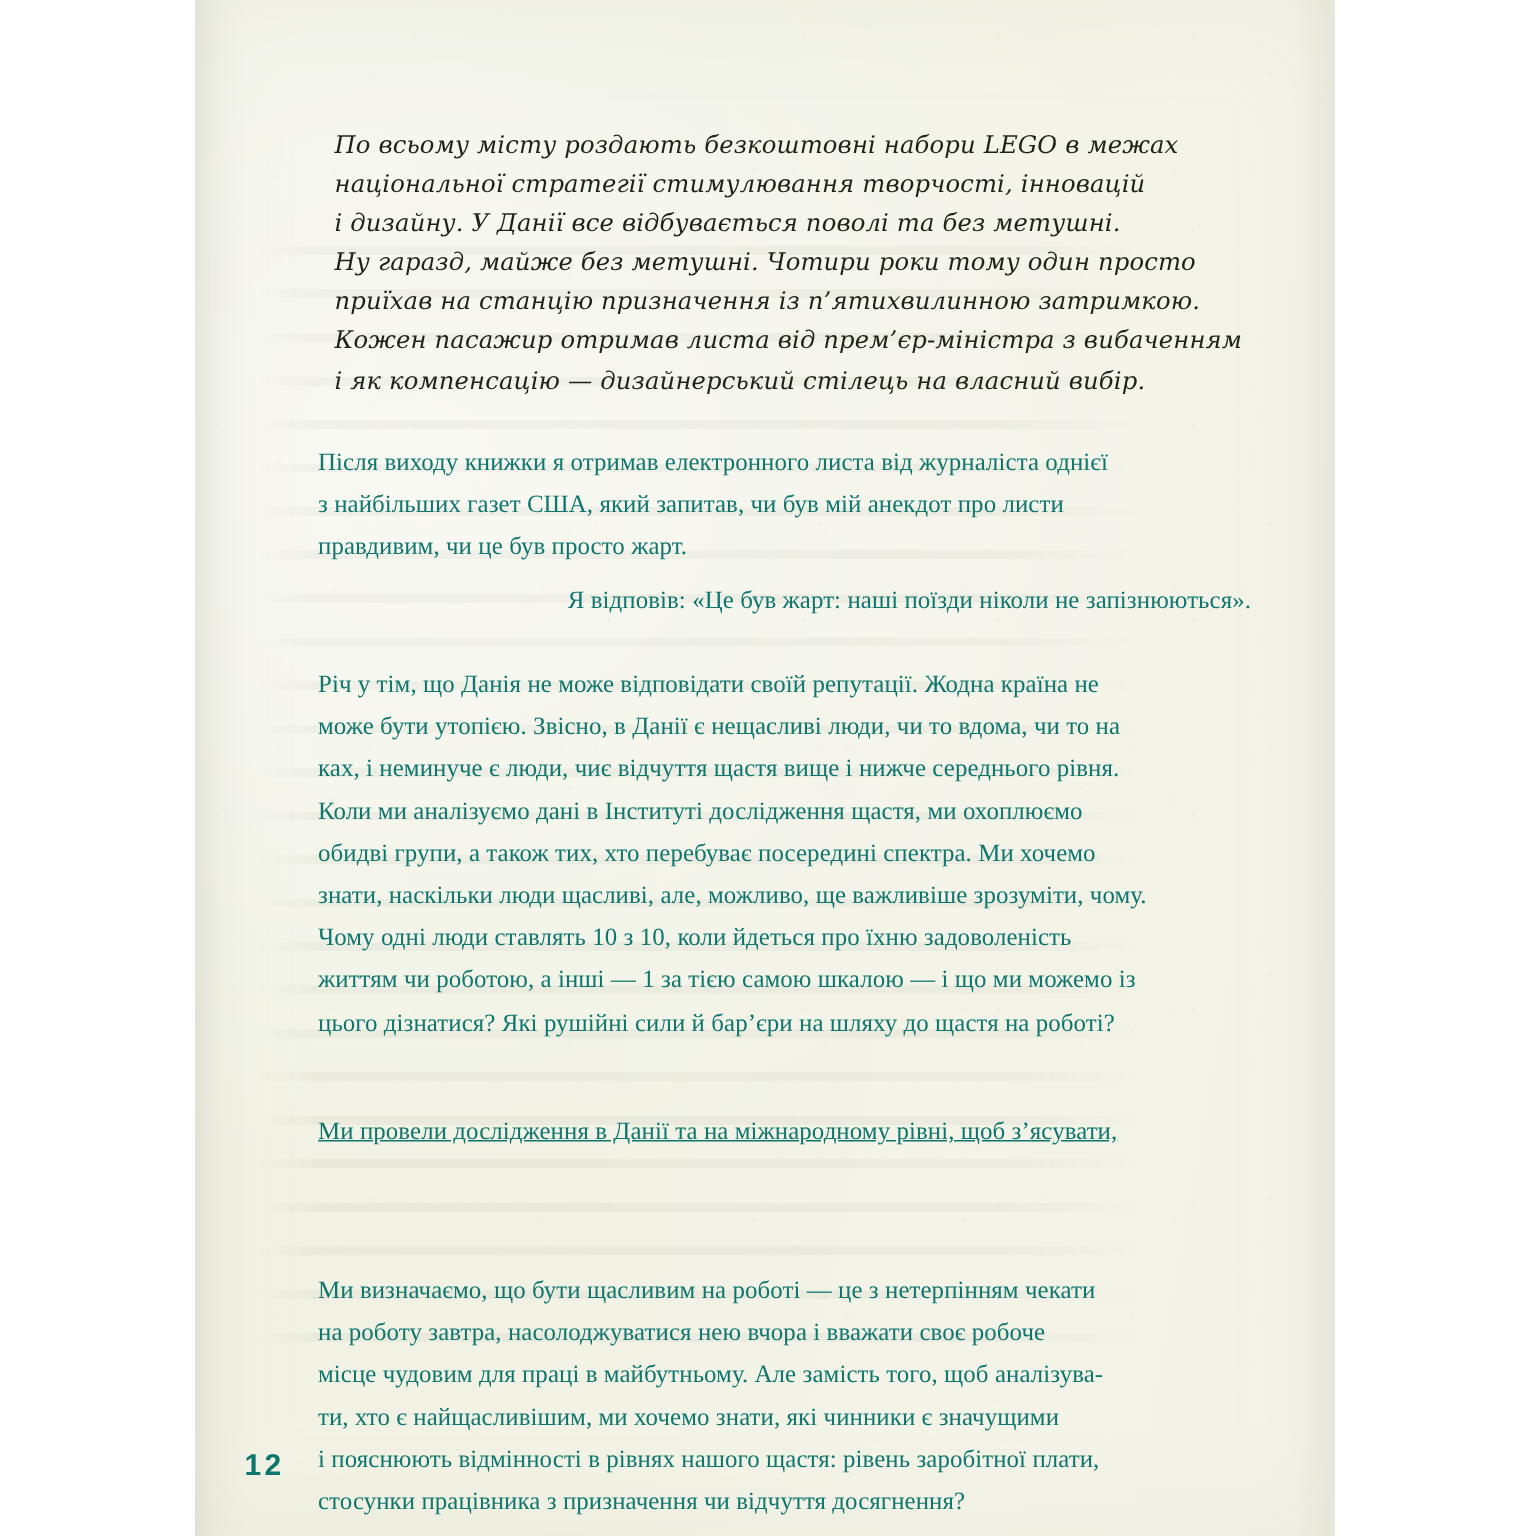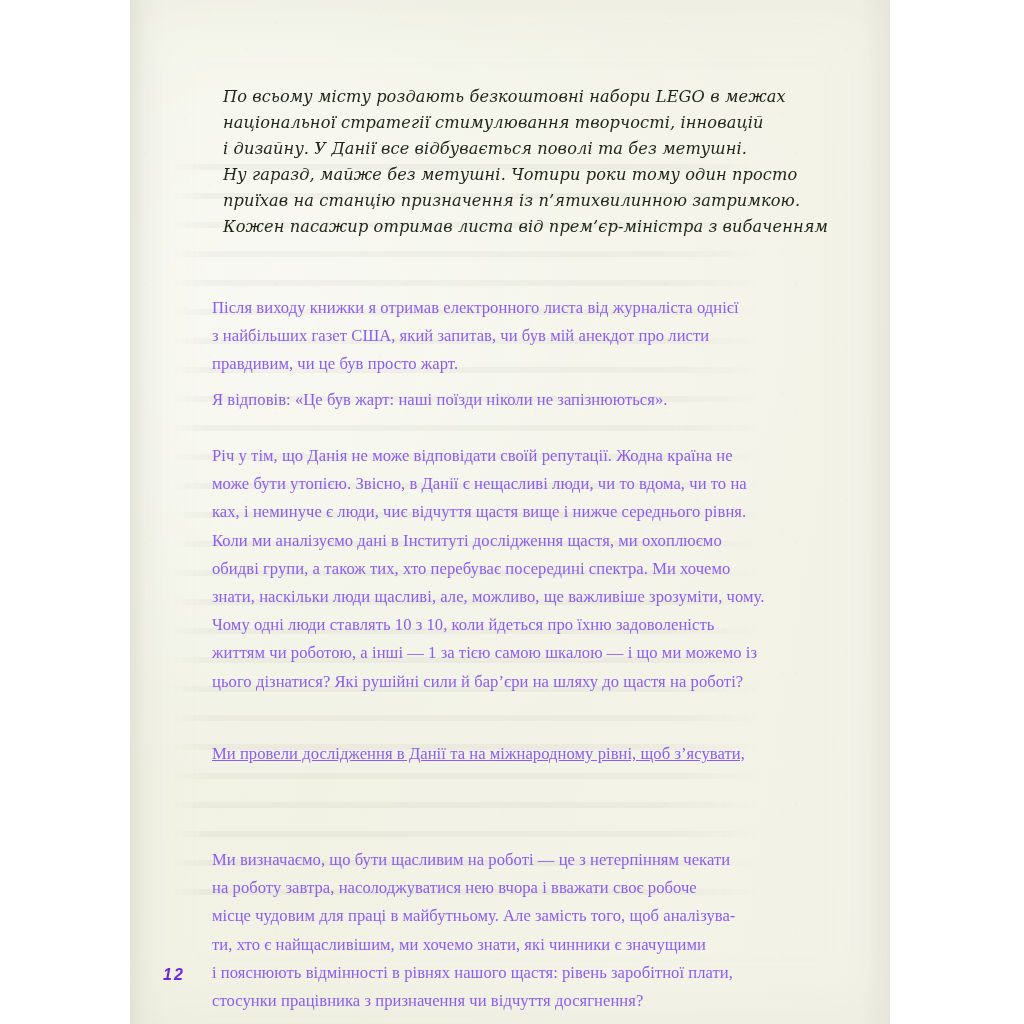--- a/index.html
+++ b/index.html
@@ -106,41 +106,40 @@
   }
   .epigraph .ln { display: block; white-space: pre; }
 
   .para {
     position: absolute;
     left: 0;
     width: 622px;
     font-family: "Liberation Serif", "DejaVu Serif", serif;
     font-size: 16.6px;
     line-height: 28.2px;
-    color: #8b5cf6;
+    color: #0f766e;
     letter-spacing: 0.05px;
   }
   .para .ln { display: block; white-space: pre; }
 
   #p1 { top: 294px; }
-  #p2 { top: 386px; }
+  #p2 { top: 386px; text-align: right; }
   #p3 { top: 442px; }
   #p4 { top: 740px; text-decoration: underline; }
   #p5 { top: 806px; margin-top: 40px; }
 
   #folio {
     position: absolute;
     left: 163px;
     top: 966px;
     font-family: "Liberation Sans", "DejaVu Sans", sans-serif;
-    font-size: 16px;
+    font-size: 20px;
     font-weight: 700;
     letter-spacing: 2.2px;
-    color: #6d28d9;
-    font-style: italic;
+    color: #0f766e;
   }
 
   
   #outer-edge {
     position: absolute;
     left: 862px;
     top: 0;
     width: 28px;
     height: 1024px;
     background: linear-gradient(to left, rgba(200,203,186,0.22) 0%, rgba(255,255,255,0) 100%);
@@ -159,20 +158,21 @@
 
   <div id="text-column">
 
     <div class="epigraph">
       <span class="ln">По всьому місту роздають безкоштовні набори LEGO в межах</span>
       <span class="ln">національної стратегії стимулювання творчості, інновацій</span>
       <span class="ln">і дизайну. У Данії все відбувається поволі та без метушні.</span>
       <span class="ln">Ну гаразд, майже без метушні. Чотири роки тому один просто</span>
       <span class="ln">приїхав на станцію призначення із п’ятихвилинною затримкою.</span>
       <span class="ln">Кожен пасажир отримав листа від прем’єр-міністра з вибаченням</span>
+      <span class="ln">і як компенсацію — дизайнерський стілець на власний вибір.</span>
     </div>
 
     <div class="para" id="p1">
       <span class="ln">Після виходу книжки я отримав електронного листа від журналіста однієї</span>
       <span class="ln">з найбільших газет США, який запитав, чи був мій анекдот про листи</span>
       <span class="ln">правдивим, чи це був просто жарт.</span>
     </div>
 
     <div class="para" id="p2">
       <span class="ln">Я відповів: «Це був жарт: наші поїзди ніколи не запізнюються».</span>

